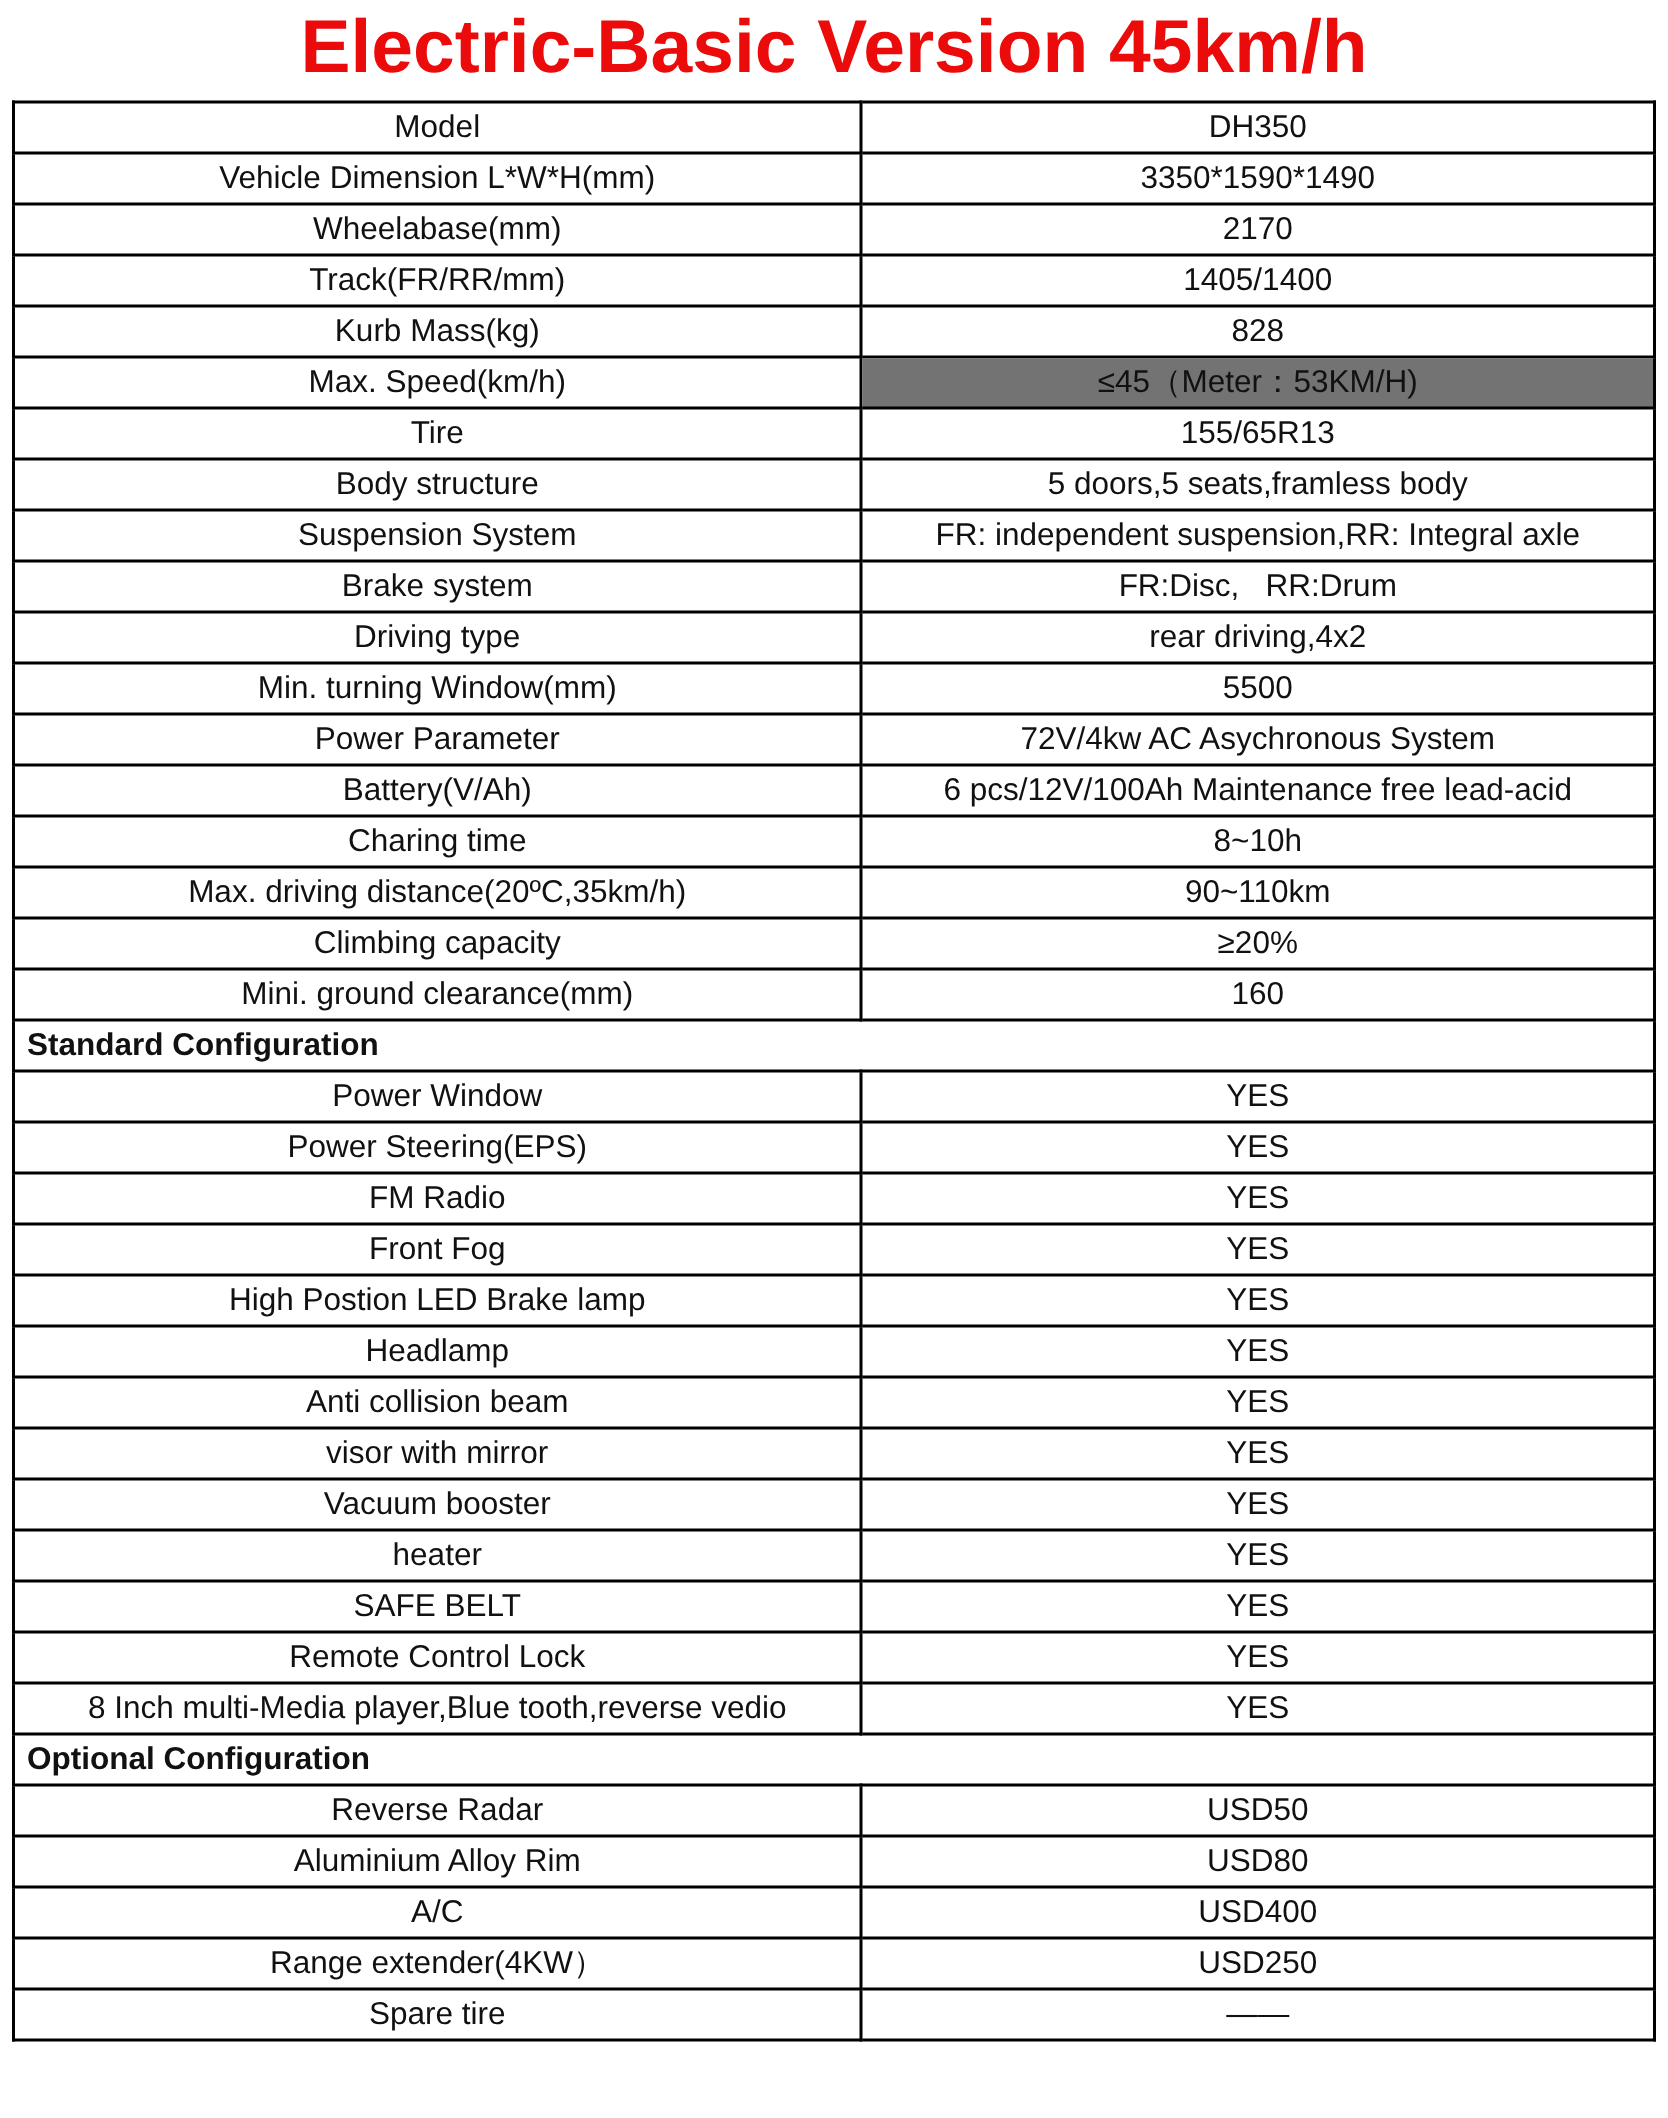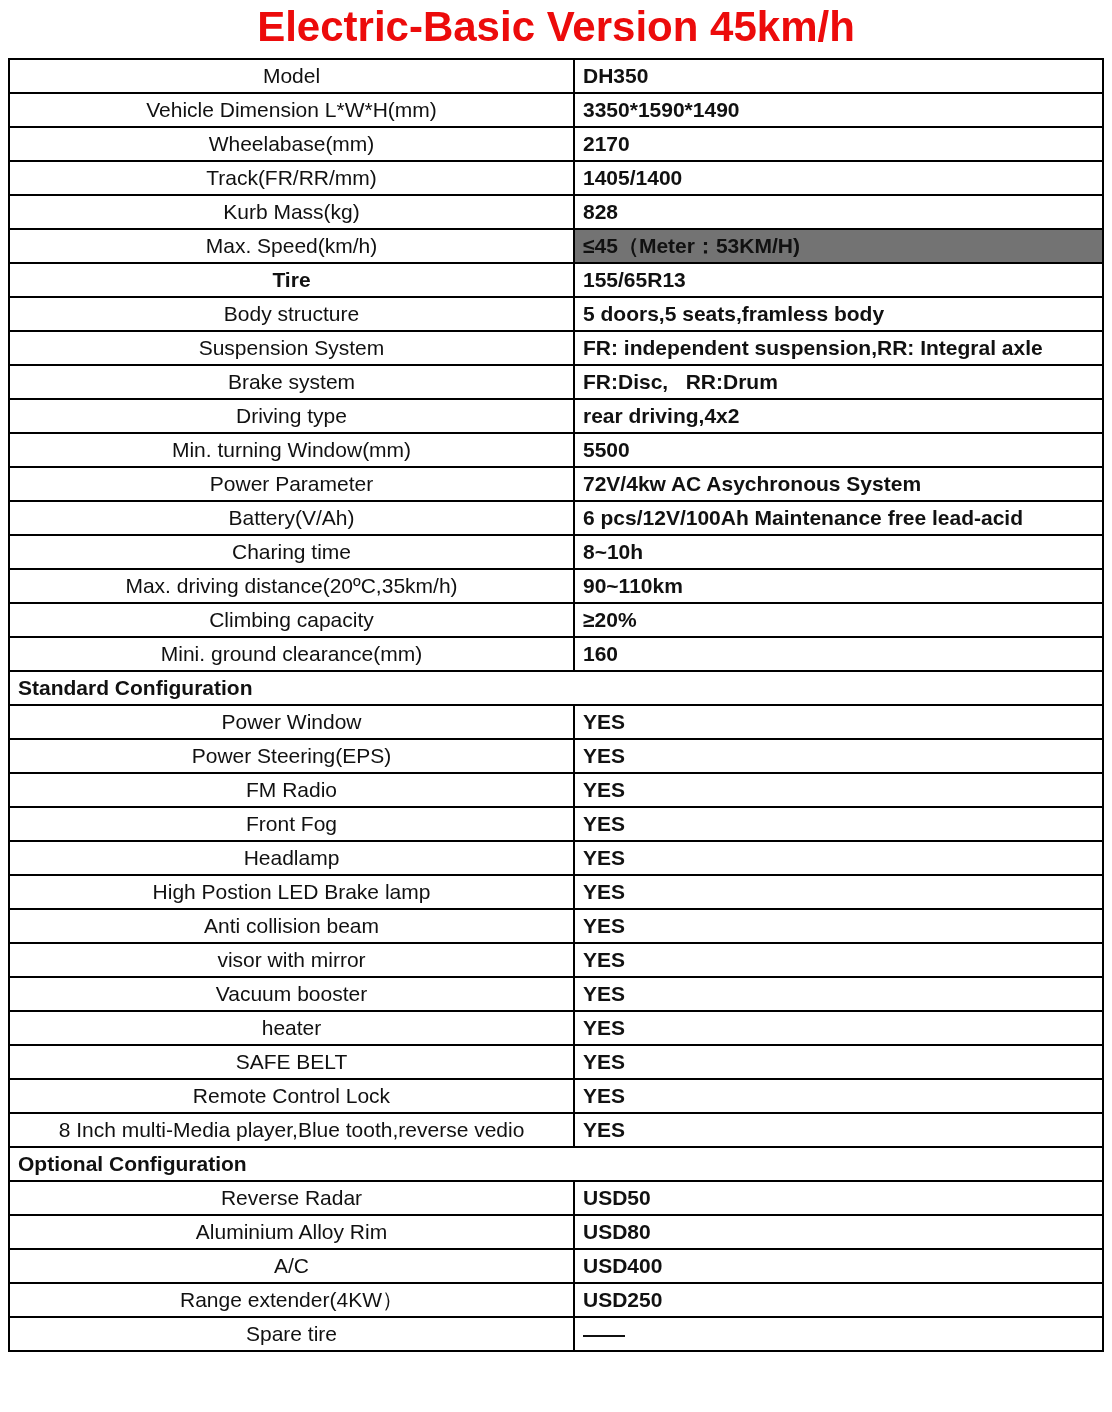--- a/index.html
+++ b/index.html
@@ -9,21 +9,21 @@
     font-family: "Liberation Sans", sans-serif;
   }
   .page {
     width: 1112px;
     min-height: 1412px;
     box-sizing: border-box;
     padding: 4px 8px 10px 8px;
   }
   .title {
     color: #ec0b0b;
-    font-size: 42px;
+    font-size: 50px;
     font-weight: bold;
     text-align: center;
     margin: 0 0 8px 0;
     line-height: 1.1;
   }
   table.spec {
     border-collapse: collapse;
     width: 100%;
     table-layout: fixed;
   }
@@ -35,28 +35,28 @@
     height: 28px;
     line-height: 1.25;
     overflow: hidden;
     white-space: pre-wrap;
   }
   td.label {
     width: 50%;
     text-align: center;
   }
   td.value {
-    font-weight: bold;
+    text-align: center;
   }
   td.section {
     font-weight: bold;
     text-align: left;
   }
   td.bold {
-    font-weight: bold;
+    font-weight: normal;
   }
   td.highlight {
     background: #737373;
   }
 </style>
 </head>
 <body>
 
 <div class="page">
 
@@ -149,25 +149,25 @@
         </tr>
         <tr>
           <td class="label">FM Radio</td>
           <td class="value">YES</td>
         </tr>
         <tr>
           <td class="label">Front Fog</td>
           <td class="value">YES</td>
         </tr>
         <tr>
+          <td class="label">High Postion LED Brake lamp</td>
+          <td class="value">YES</td>
+        </tr>
+        <tr>
           <td class="label">Headlamp</td>
-          <td class="value">YES</td>
-        </tr>
-        <tr>
-          <td class="label">High Postion LED Brake lamp</td>
           <td class="value">YES</td>
         </tr>
         <tr>
           <td class="label">Anti collision beam</td>
           <td class="value">YES</td>
         </tr>
         <tr>
           <td class="label">visor with mirror</td>
           <td class="value">YES</td>
         </tr>

